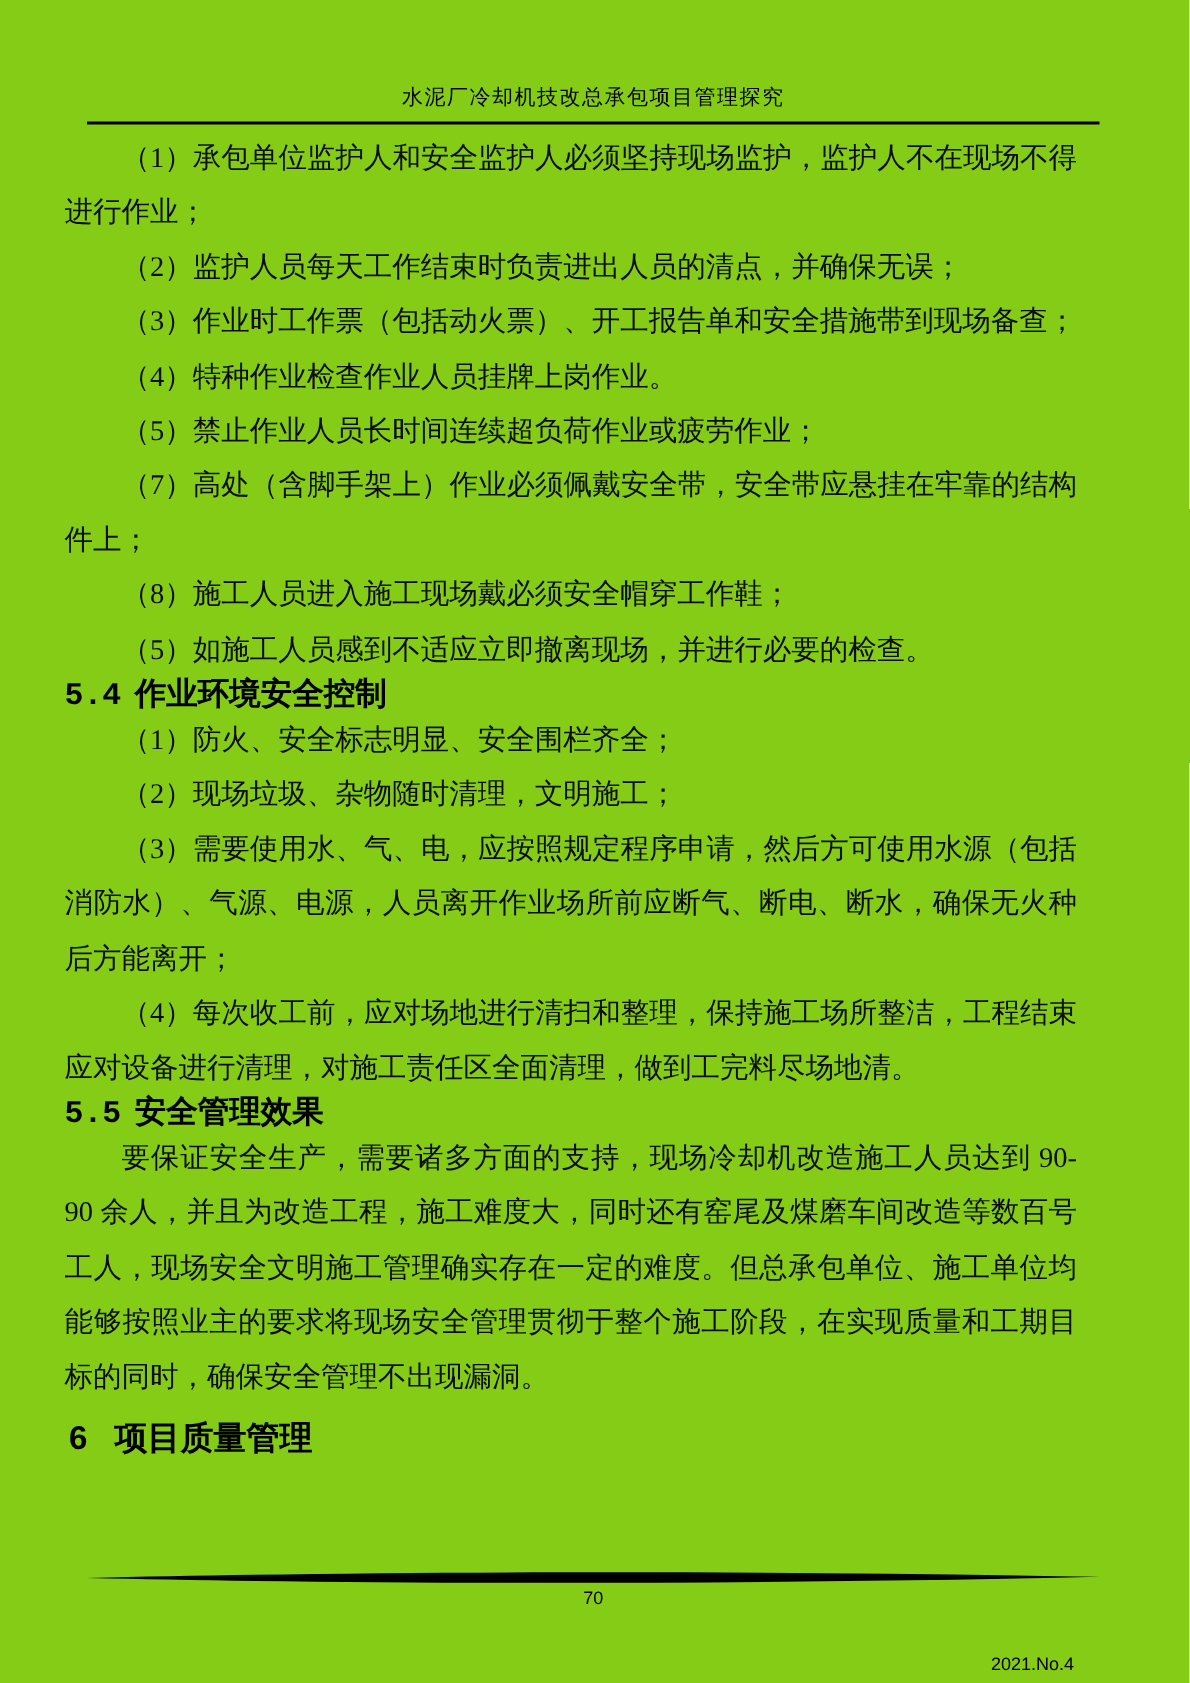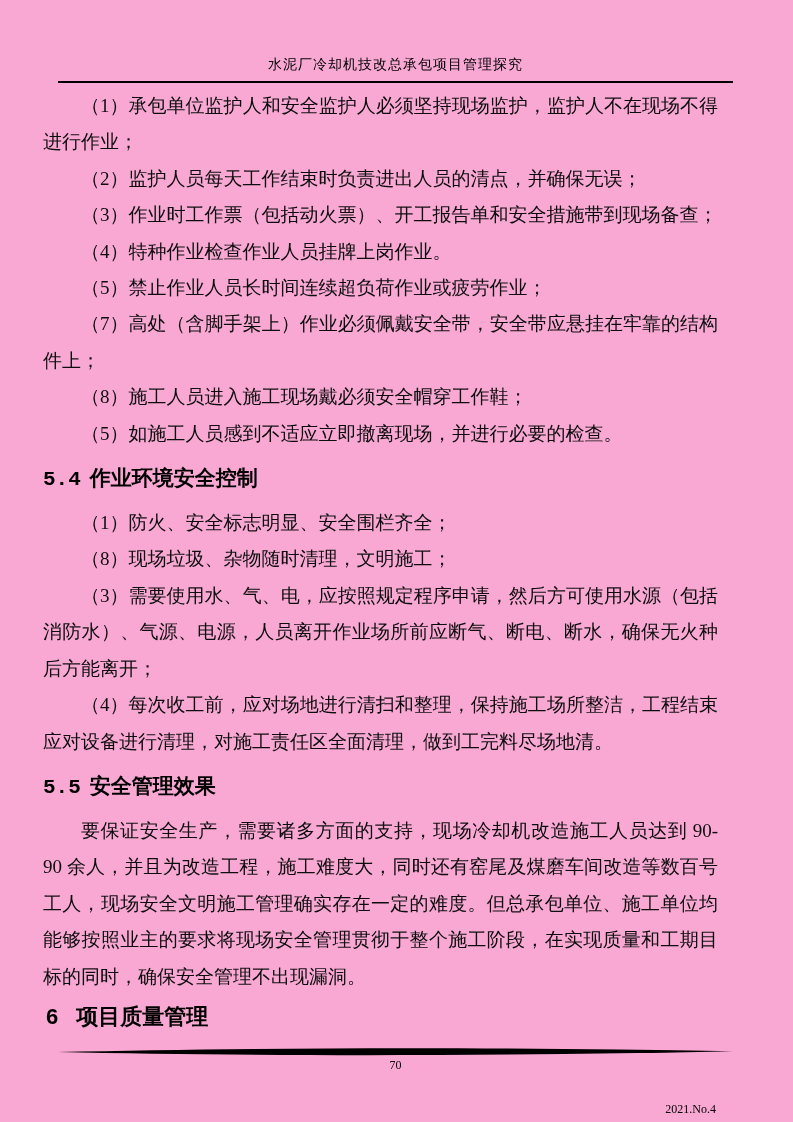--- a/index.html
+++ b/index.html
@@ -1,20 +1,20 @@
 <!DOCTYPE html>
 <html lang="zh"><head>
 <meta charset="utf-8">
 <style>
   html, body { margin: 0; padding: 0; background: #ffffff; }
   .page {
     position: relative;
     width: 793px;
     height: 1122px;
-    background: #f9a8d4;
+    background: #84cc16;
     color: #111111;
     font-family: "Liberation Serif", "DejaVu Serif", serif;
     overflow: hidden;
   }
   
   .page-header {
     position: absolute;
     top: 56px;
     left: 58px;
     width: 675px;
@@ -37,21 +37,21 @@
     font-size: 19px;
     line-height: 36.4px;
     text-align: justify;
     text-justify: inter-character;
     text-indent: 2em;
     color: #0d0d0d;
   }
   .section-heading {
     margin: 0;
     font-size: 21px;
-    line-height: 51px;
+    line-height: 22px;
     font-weight: bold;
     font-family: "Liberation Sans", "DejaVu Sans", sans-serif;
     color: #000000;
   }
   .section-heading .sec-num { margin-right: 9px; font-family: "Liberation Mono", "DejaVu Sans Mono", monospace; }
   .chapter-heading {
     margin: 3px;
     font-size: 22px;
     line-height: 37px;
     font-weight: bold;
@@ -65,21 +65,21 @@
     top: 1047px;
     left: 58px;
     width: 675px;
   }
   .footer-bar { display: block; width: 675px; height: 10px; }
   .footer-row {
     position: relative;
     width: 100%;
     height: 18px;
     margin-top: 1px;
-    font-family: Liberation Serif, serif;
+    font-family: Liberation Sans, sans-serif;
     font-size: 12px;
     color: #000000;
   }
   .footer-page-num {
     position: absolute;
     left: 0; right: 0;
     text-align: center;
   }
   .footer-issue {
     position: absolute;
@@ -105,21 +105,21 @@
     <p class="body">（5）禁止作业人员长时间连续超负荷作业或疲劳作业；</p>
     <p class="body">（7）高处（含脚手架上）作业必须佩戴安全带，安全带应悬挂在牢靠的结构件上；</p>
     <p class="body">（8）施工人员进入施工现场戴必须安全帽穿工作鞋；</p>
     <p class="body">（5）如施工人员感到不适应立即撤离现场，并进行必要的检查。</p>
 
     <h2 class="section-heading">
       <span class="sec-num">5.4</span><span>作业环境安全控制</span>
     </h2>
 
     <p class="body">（1）防火、安全标志明显、安全围栏齐全；</p>
-    <p class="body">（8）现场垃圾、杂物随时清理，文明施工；</p>
+    <p class="body">（2）现场垃圾、杂物随时清理，文明施工；</p>
     <p class="body">（3）需要使用水、气、电，应按照规定程序申请，然后方可使用水源（包括消防水）、气源、电源，人员离开作业场所前应断气、断电、断水，确保无火种后方能离开；</p>
     <p class="body">（4）每次收工前，应对场地进行清扫和整理，保持施工场所整洁，工程结束应对设备进行清理，对施工责任区全面清理，做到工完料尽场地清。</p>
 
     <h2 class="section-heading">
       <span class="sec-num">5.5</span><span>安全管理效果</span>
     </h2>
 
     <p class="body">要保证安全生产，需要诸多方面的支持，现场冷却机改造施工人员达到 90-90 余人，并且为改造工程，施工难度大，同时还有窑尾及煤磨车间改造等数百号工人，现场安全文明施工管理确实存在一定的难度。但总承包单位、施工单位均能够按照业主的要求将现场安全管理贯彻于整个施工阶段，在实现质量和工期目标的同时，确保安全管理不出现漏洞。</p>
 
     <h1 class="chapter-heading">

